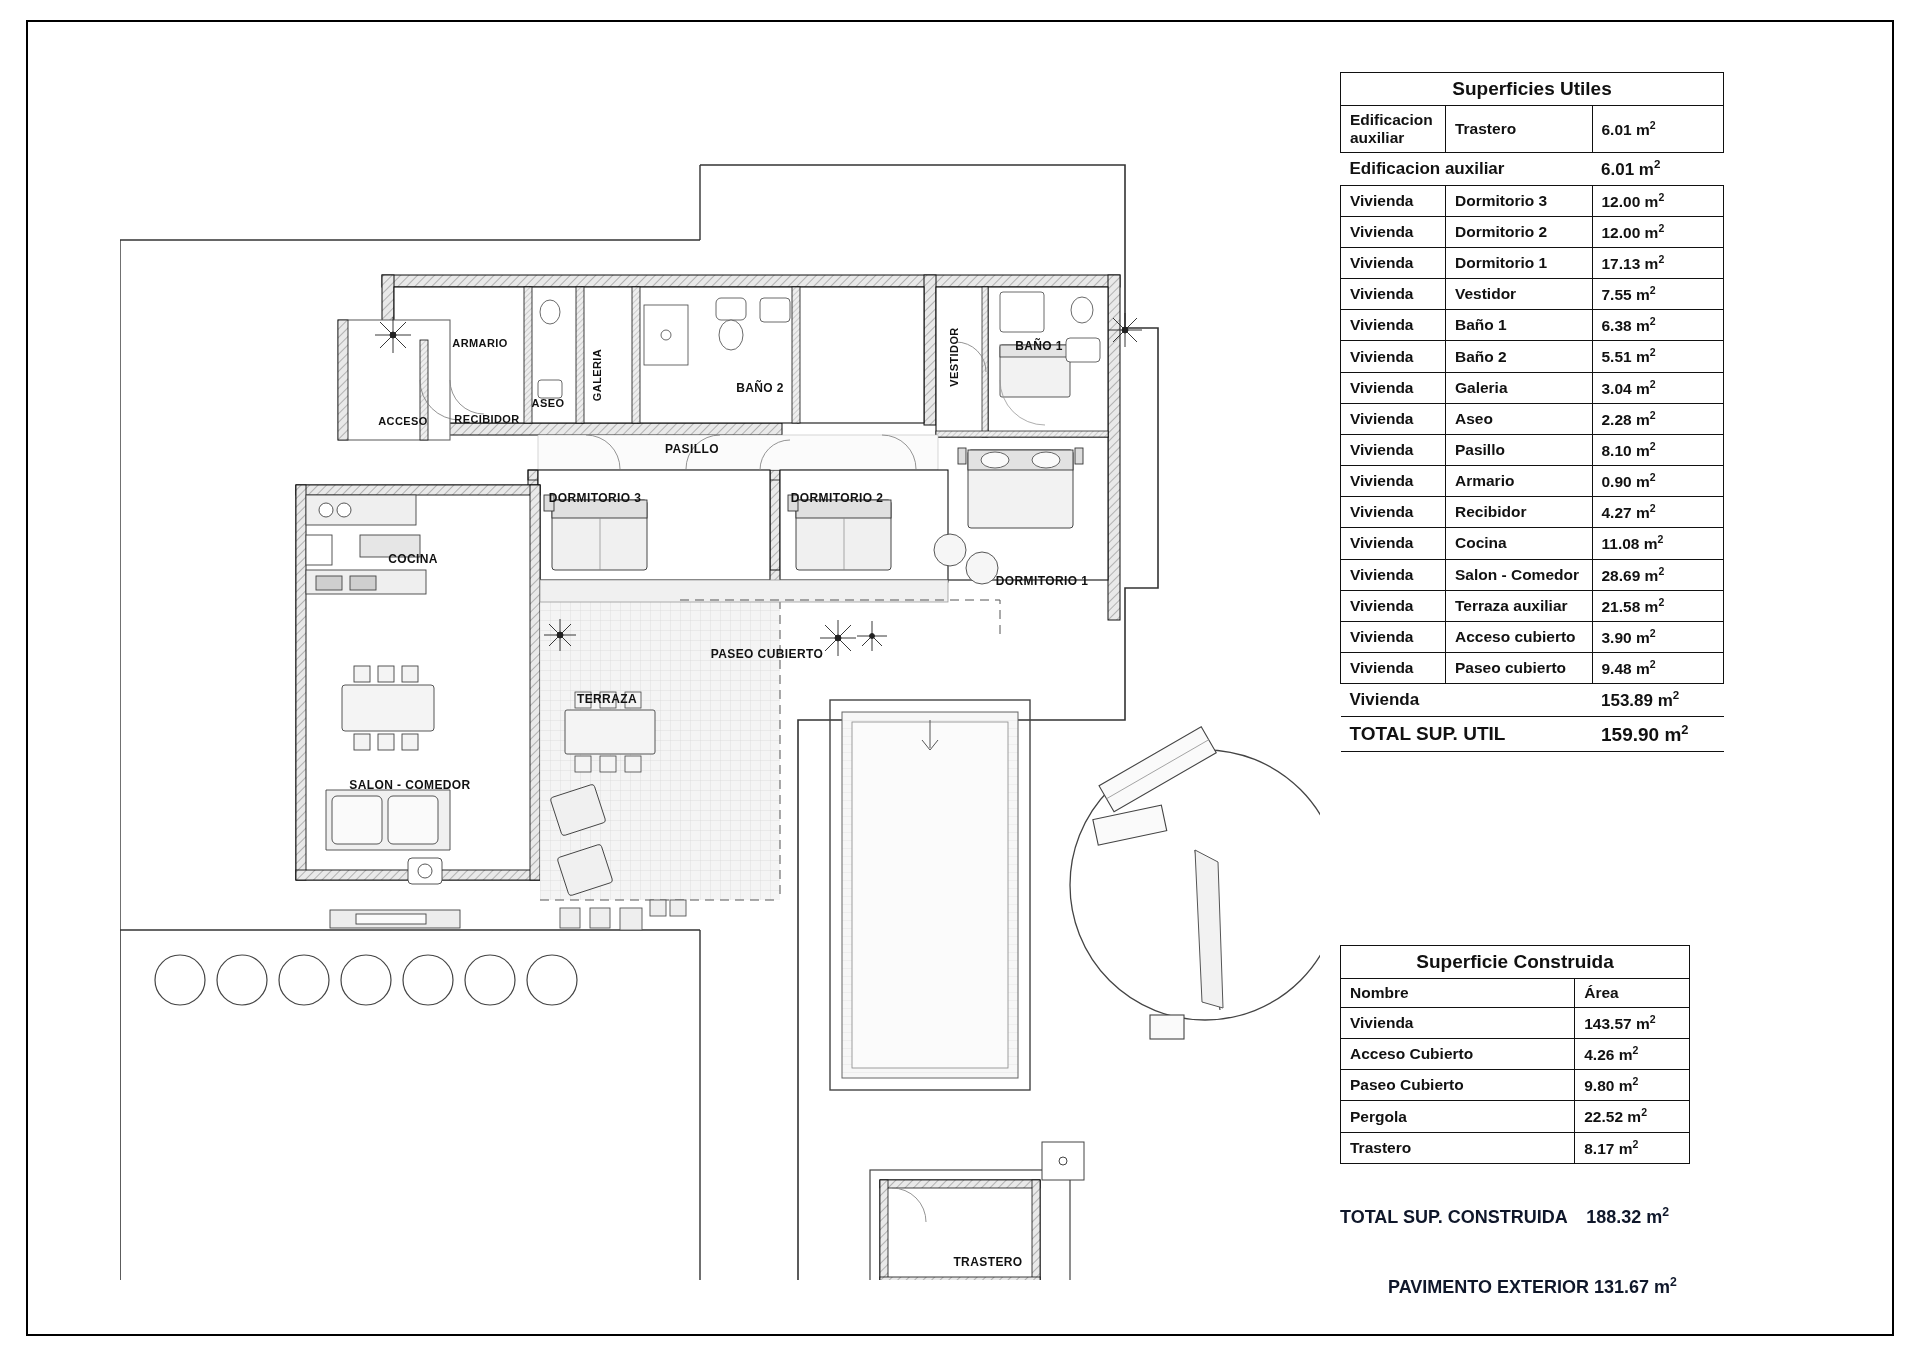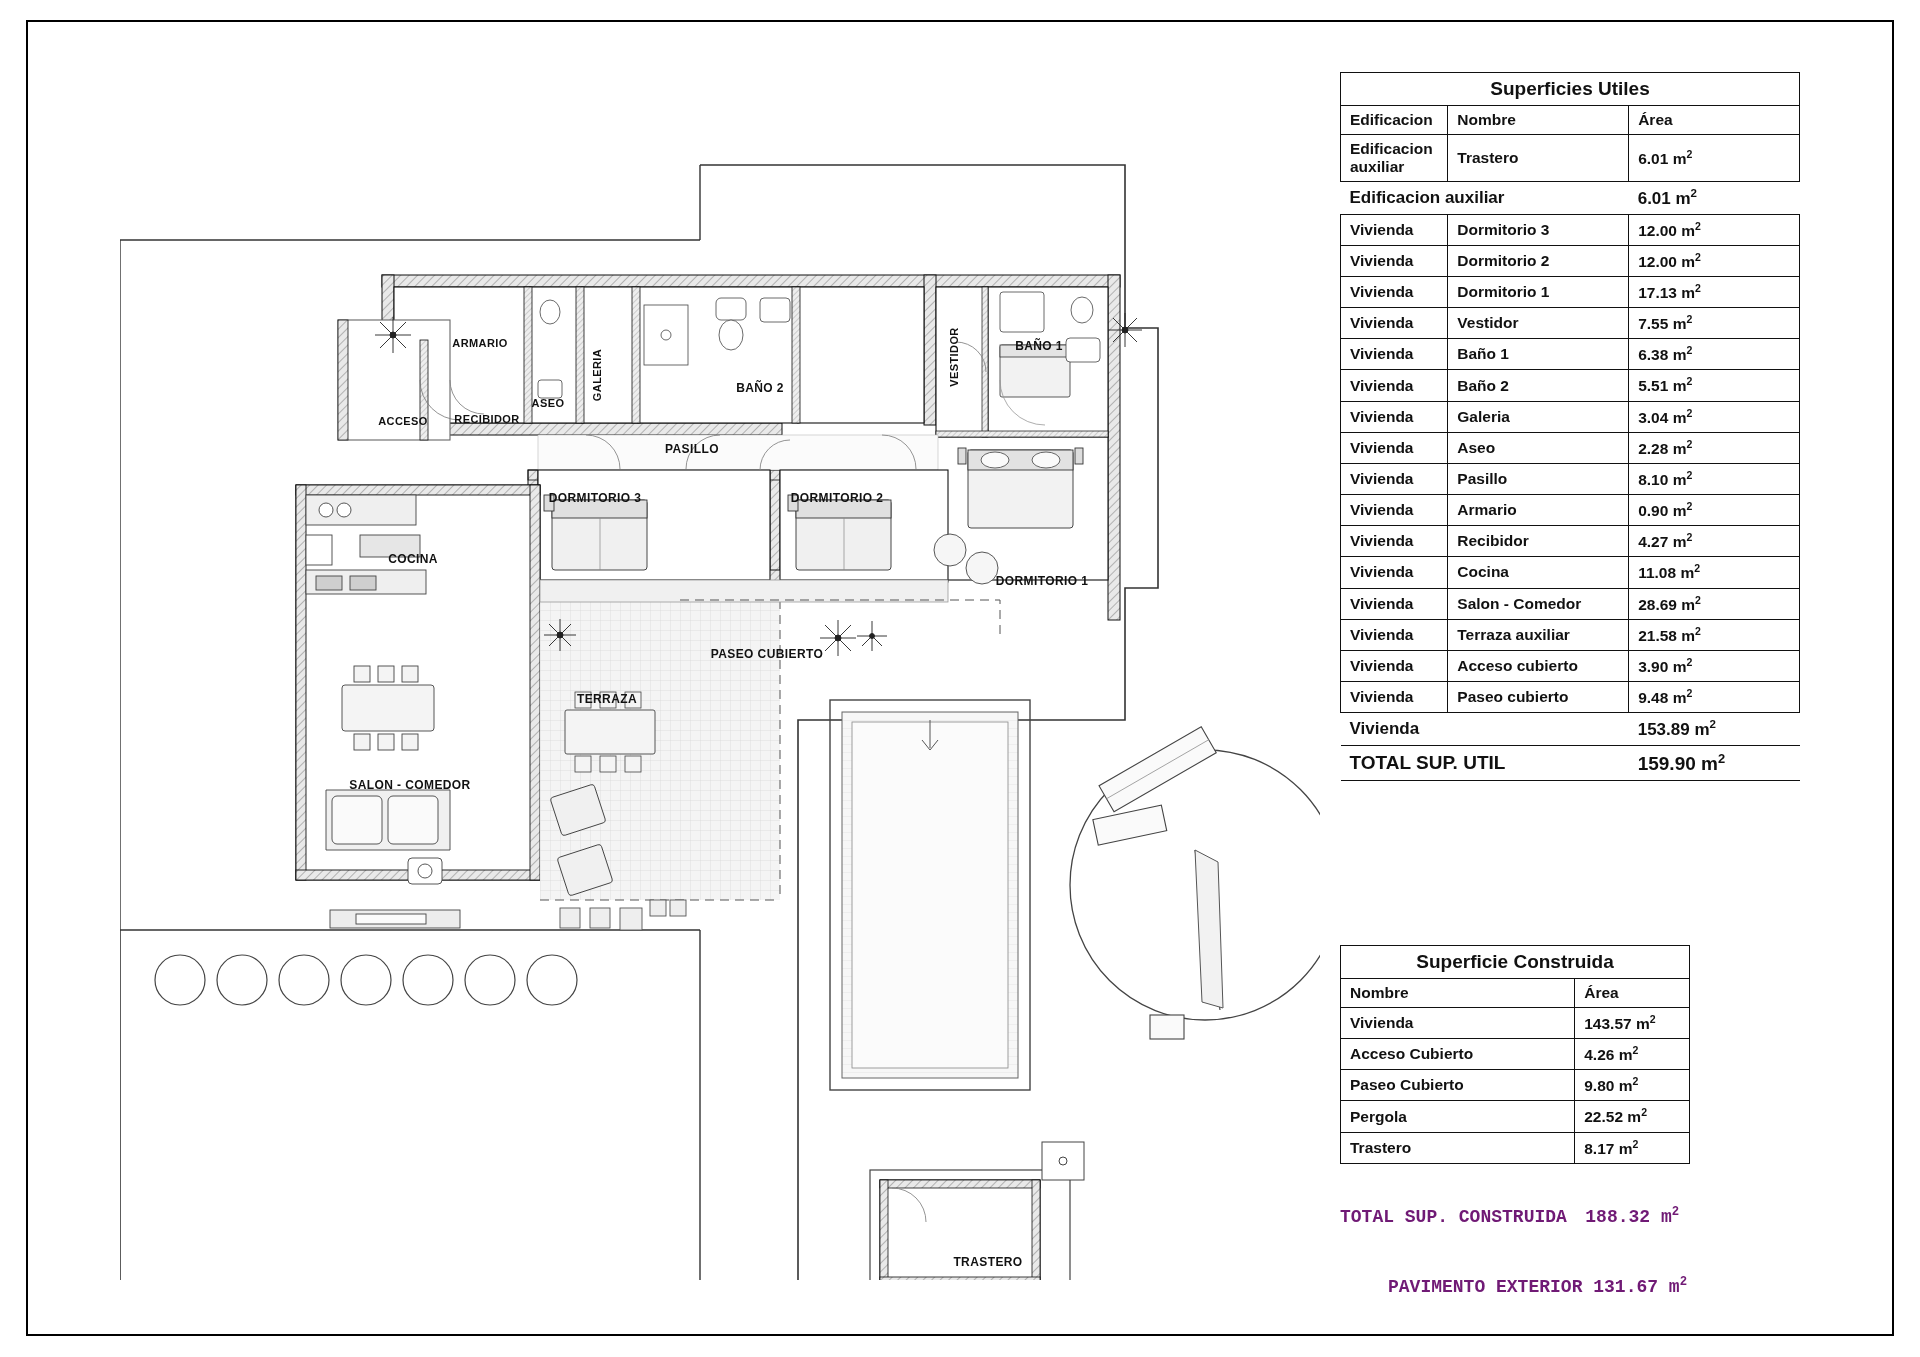--- a/index.html
+++ b/index.html
@@ -51,30 +51,30 @@
     border-top:1px solid #111; border-bottom:1px solid #111;
     font-size:18px;
   }
   .tot-big td { font-size:19px; }
   .sumrow td {
     border-left:none !important; border-right:none !important;
     font-size:17px;
   }
   .hdr-sub td { font-size:15.5px; }
   .free-line {
-    font-weight:700; font-size:18px; color:#701a75;
-    font-family:Liberation Mono, monospace;
+    font-weight:700; font-size:18px; color:#0f172a;
+    font-family:Liberation Sans, sans-serif;
   }
   sup { font-size:0.68em; vertical-align:super; }
   
   #table-utiles { left:1340px; top:72px; }
   #table-construida { left:1340px; top:945px; }
   #total-construida { position:absolute; left:1340px; top:1205px; }
   #pavimento { position:absolute; left:1340px; top:1275px;margin-left:48px; }
-  table#t-util { width:460px; }
+  table#t-util { width:384px; }
   table#t-util td:nth-child(1) { width:112px; }
   table#t-util td:nth-child(2) { width:250px; }
   table#t-util td:nth-child(3) { width:98px; }
   table#t-const { width:350px; }
   table#t-const td:nth-child(1) { width:235px; }
   table#t-const td:nth-child(2) { width:115px; }
 </style>
 </head>
 <body>
 
@@ -430,25 +430,20 @@
       </g>
 </svg>
 </div>
 
 <div class="tbl-wrap" id="table-utiles">
   <table class="sup" id="t-util">
     <tbody id="t-util-body">
       <tr class="title-row">
         <td colspan="3">Superficies Utiles</td>
       </tr>
-      <tr class="hdr-sub">
-        <td>Edificacion</td>
-        <td>Nombre</td>
-        <td class="num">Área</td>
-      </tr>
     <tr>
           <td>Edificacion auxiliar</td>
           <td>Trastero</td>
           <td class="num">6.01 m<sup>2</sup></td>
         </tr>
         <tr class="sumrow">
           <td colspan="2">Edificacion auxiliar</td>
           <td class="num">6.01 m<sup>2</sup></td>
         </tr>
         <tr>

